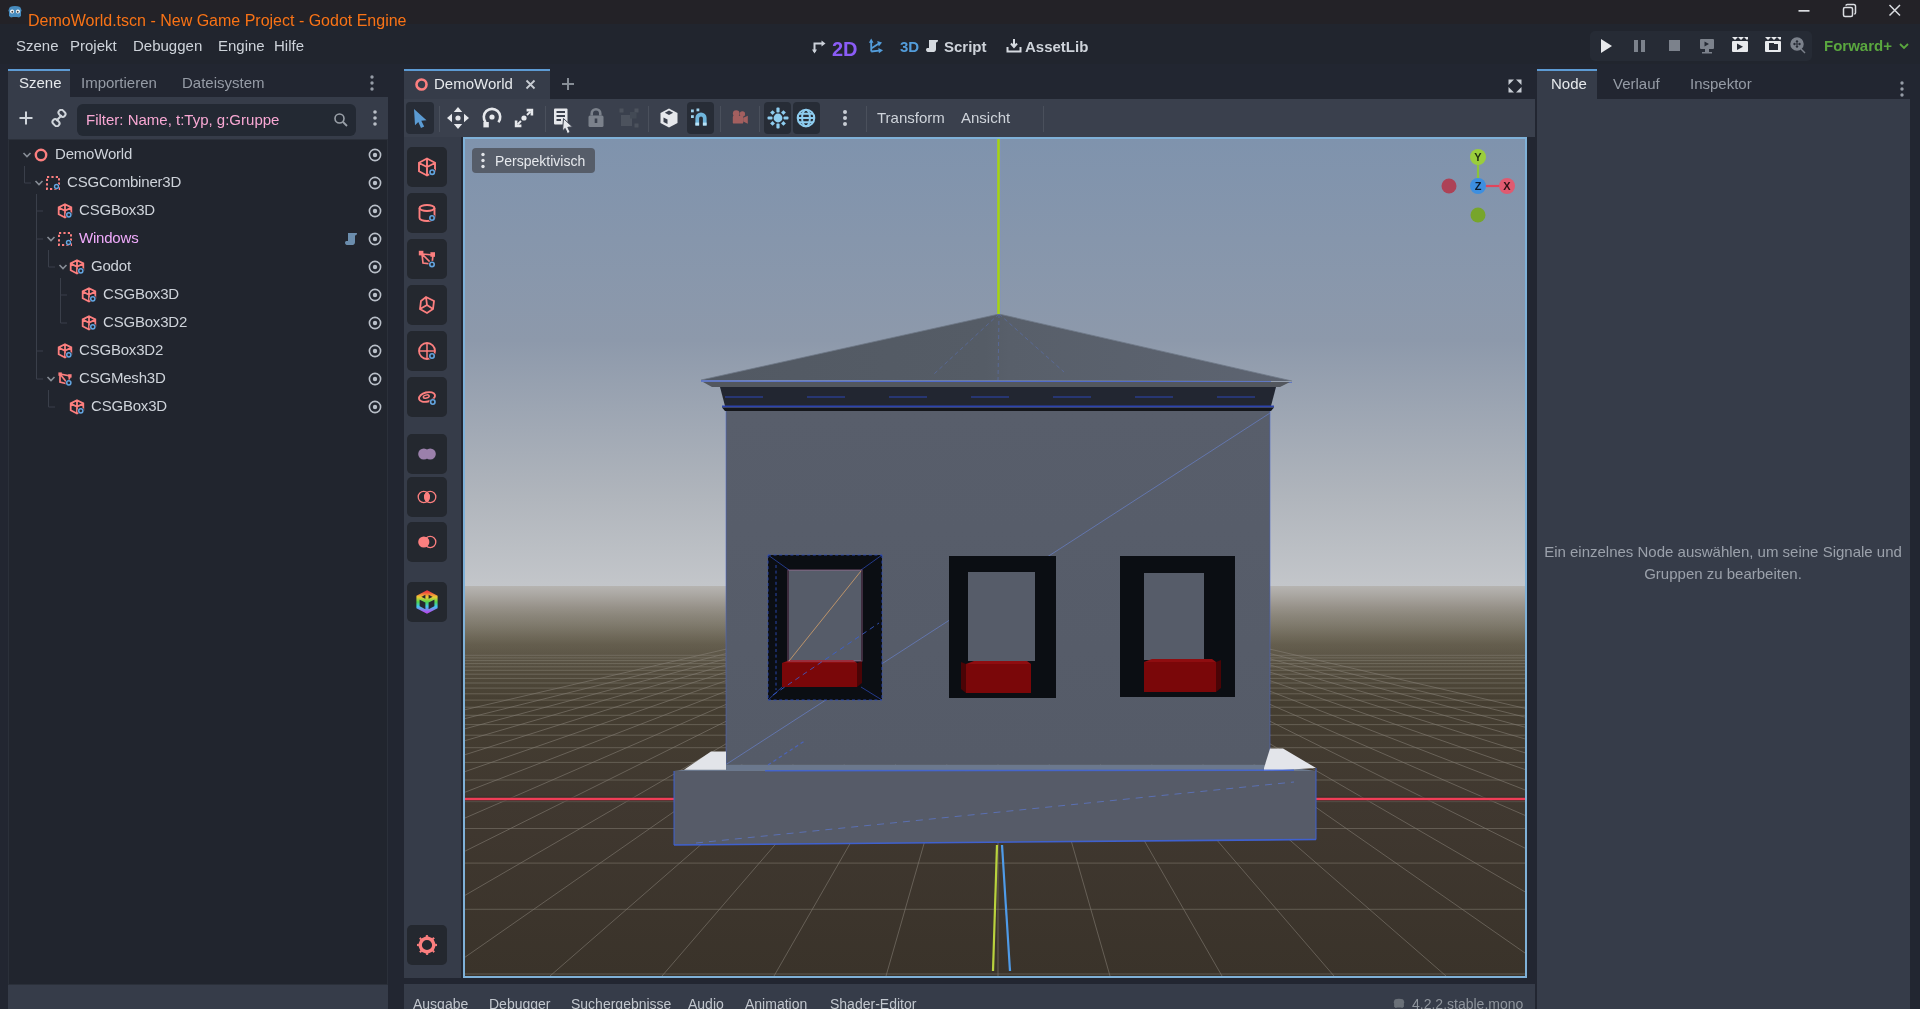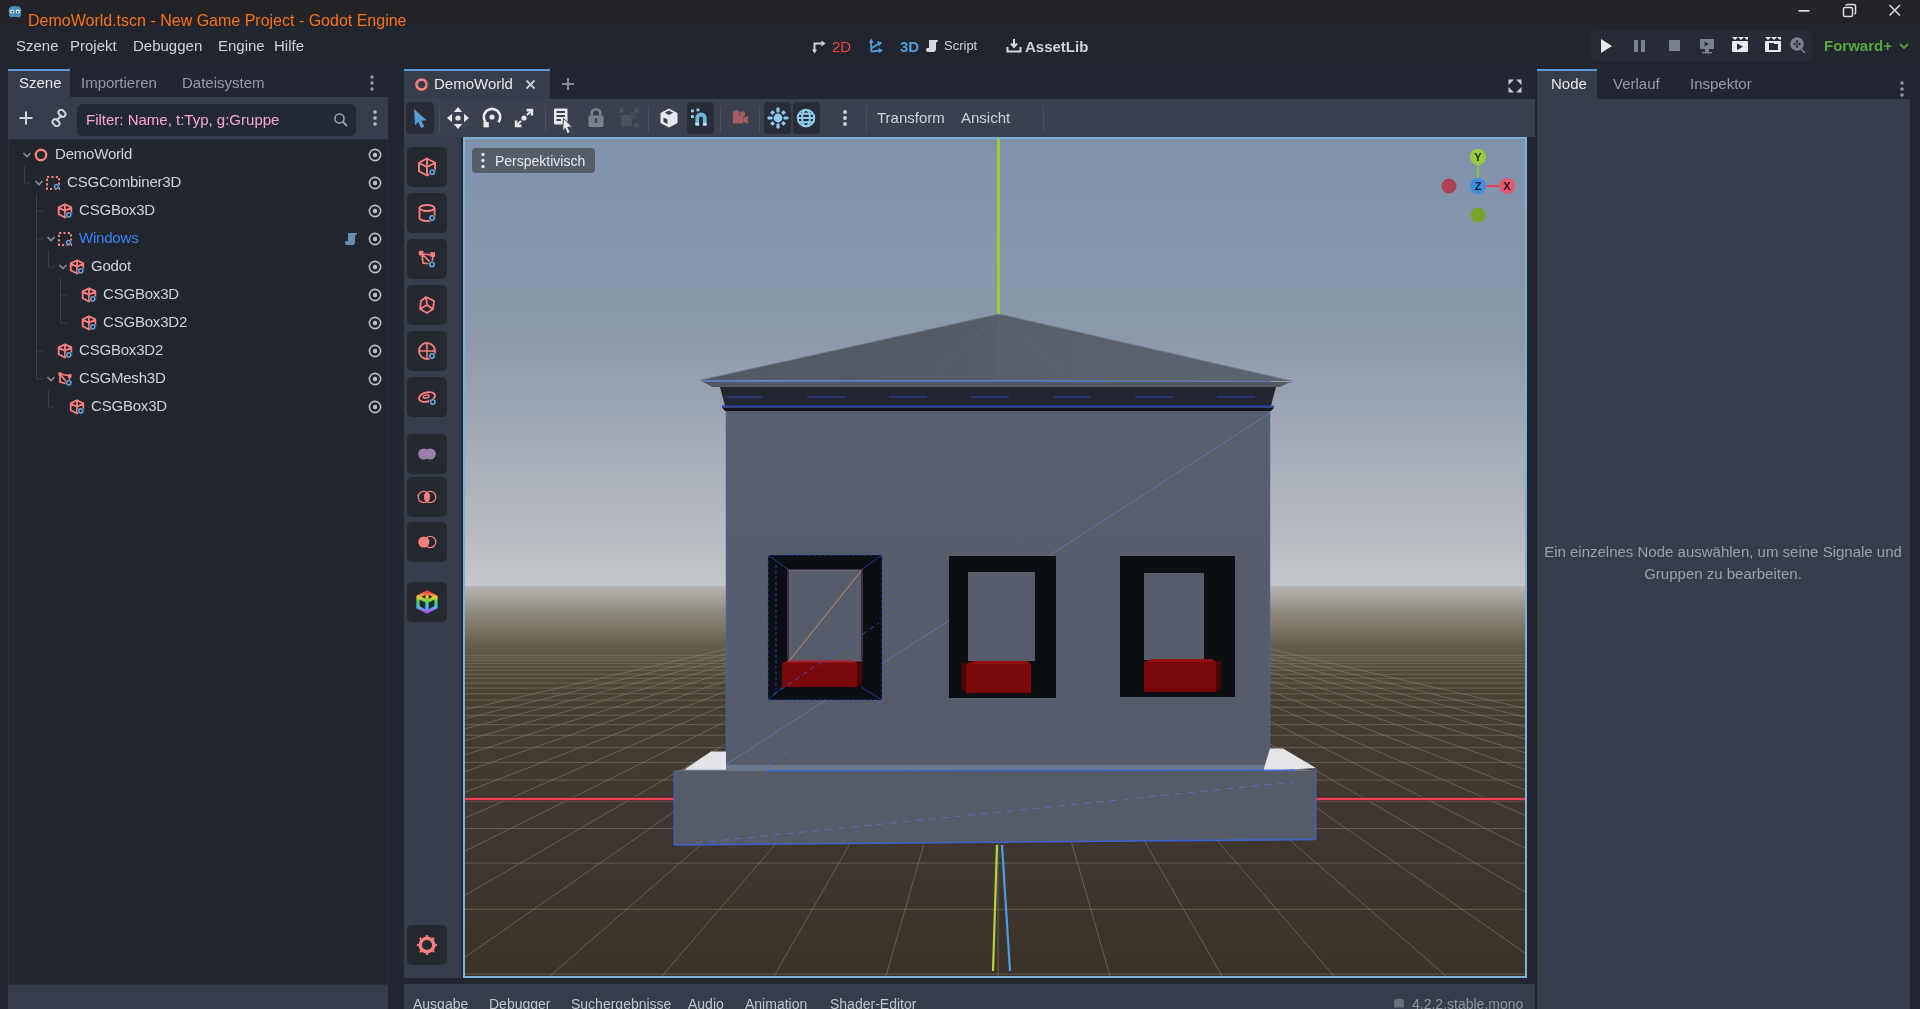--- a/index.html
+++ b/index.html
@@ -27,32 +27,32 @@
     <div class="txt" style="left:16px;top:37px;font-size:15px;color:#ced3da;">Szene</div>
 <div class="txt" style="left:70px;top:37px;font-size:15px;color:#ced3da;">Projekt</div>
 <div class="txt" style="left:133px;top:37px;font-size:15px;color:#ced3da;">Debuggen</div>
 <div class="txt" style="left:218px;top:37px;font-size:15px;color:#ced3da;">Engine</div>
 <div class="txt" style="left:274px;top:37px;font-size:15px;color:#ced3da;">Hilfe</div>
 <svg class="abs" style="left:812px;top:39px;" width="15" height="15" viewBox="0 0 15 15">
       <path d="M2.5 13 L2.5 4.5 L10 4.5" stroke="#ccd1d9" stroke-width="2" fill="none"></path>
       <path d="M9.5 1.5 L13.5 4.5 L9.5 7.5 Z" fill="#ccd1d9"></path>
       <path d="M0 10.5 L2.5 14.5 L5 10.5 Z" fill="#ccd1d9"></path>
     </svg>
-<div class="txt" style="left:832px;top:38px;font-size:15px;font-weight:normal;color:#ef4444;">2D</div>
+<div class="txt" style="left:832px;top:38px;font-size:20px;font-weight:bold;color:#8b5cf6;">2D</div>
 <svg class="abs" style="left:868px;top:38px;" width="17" height="16" viewBox="0 0 17 16">
       <path d="M3.2 13.5 L3.2 3.5 M3.2 10.5 L10.5 5.8 M3.2 13.5 L11 12.6" stroke="#539ddb" stroke-width="1.8" fill="none"></path>
       <path d="M0.9 4.8 L3.2 0.6 L5.5 4.8 Z" fill="#539ddb"></path>
       <path d="M9.2 2.9 L14 4.4 L10.8 8.4 Z" fill="#539ddb"></path>
       <path d="M10.3 10 L15 12.3 L10.9 15.2 Z" fill="#539ddb"></path>
     </svg>
 <div class="txt" style="left:888px;top:38px;font-size:15px;font-weight:bold;color:#539ddb;margin-left:12px;">3D</div>
 <svg class="abs" style="left:925px;top:38px;" width="15" height="16" viewBox="0 0 15 16">
       <path d="M4 2 L13 2 C13 4.5 11 4.5 11 4.5 L11 11 C11 14 8.5 14 8.5 14 L2.5 14 C2.5 14 1 13.6 1 11.8 C1 10.2 2.5 10 2.5 10 L4 10 Z" fill="#d6dae0"></path>
     </svg>
-<div class="txt" style="left:944px;top:38px;font-size:13px;font-weight:normal;color:#ced3da;">Script</div>
+<div class="txt" style="left:944px;top:38px;font-size:15px;font-weight:bold;color:#ced3da;">Script</div>
 <svg class="abs" style="left:1006px;top:38px;" width="16" height="16" viewBox="0 0 16 16">
       <path d="M8 1 L8 8 M5 5.5 L8 9 L11 5.5" stroke="#d6dae0" stroke-width="2" fill="none"></path>
       <path d="M1.5 9 L1.5 13.5 L14.5 13.5 L14.5 9" stroke="#d6dae0" stroke-width="2" fill="none"></path>
     </svg>
 <div class="txt" style="left:1025px;top:38px;font-size:15px;font-weight:bold;color:#ced3da;">AssetLib</div>
 <div class="abs" style="left:1590px;top:31px;width:222px;height:30px;background:#262b35;border-radius:5px;"></div>
 <svg class="abs" style="left:1590px;top:31px;" width="222" height="30" viewBox="0 0 222 30">
   <path d="M11 8 L11 22 L22 15 Z" fill="#e8eaed"></path>
   <rect x="44" y="9" width="4" height="12" fill="#7c828c"></rect>
       <rect x="51" y="9" width="4" height="12" fill="#7c828c"></rect>
@@ -162,21 +162,21 @@
       <circle cx="8" cy="8" r="2.2" fill="#b9bfc8"></circle>
     </svg>
 <svg class="abs" style="left:46px;top:235px;" width="10" height="8" viewBox="0 0 10 8">
       <path d="M1.5 2 L5 5.5 L8.5 2" stroke="#878d96" stroke-width="1.6" fill="none"></path>
     </svg>
 <svg class="abs" style="left:57px;top:231px;" width="16" height="16" viewBox="0 0 16 16">
       <rect x="2" y="2" width="12" height="12" fill="none" stroke="#fc7f7f" stroke-width="2" stroke-dasharray="2.2 2.2"></rect>
       <circle cx="11.5" cy="11.5" r="3" fill="#21252e"></circle>
       <circle cx="11.5" cy="11.5" r="2" fill="none" stroke="#63a5e0" stroke-width="1.4"></circle>
     </svg>
-<div class="txt" style="left:79px;top:229px;font-size:15px;letter-spacing:-0.2px;color:#3b82f6;">Windows</div>
+<div class="txt" style="left:79px;top:229px;font-size:15px;letter-spacing:-0.2px;color:#f0abfc;">Windows</div>
 <svg class="abs" style="left:344px;top:231px;" width="15" height="16" viewBox="0 0 15 16">
       <path d="M4 2 L13 2 C13 4.5 11 4.5 11 4.5 L11 11 C11 14 8.5 14 8.5 14 L2.5 14 C2.5 14 1 13.6 1 11.8 C1 10.2 2.5 10 2.5 10 L4 10 Z" fill="#6b8dad"></path>
     </svg>
 <svg class="abs" style="left:367px;top:231px;" width="16" height="16" viewBox="0 0 16 16">
       <circle cx="8" cy="8" r="5.6" stroke="#b9bfc8" stroke-width="1.6" fill="none"></circle>
       <circle cx="8" cy="8" r="2.2" fill="#b9bfc8"></circle>
     </svg>
 <svg class="abs" style="left:58px;top:263px;" width="10" height="8" viewBox="0 0 10 8">
       <path d="M1.5 2 L5 5.5 L8.5 2" stroke="#878d96" stroke-width="1.6" fill="none"></path>
     </svg>

